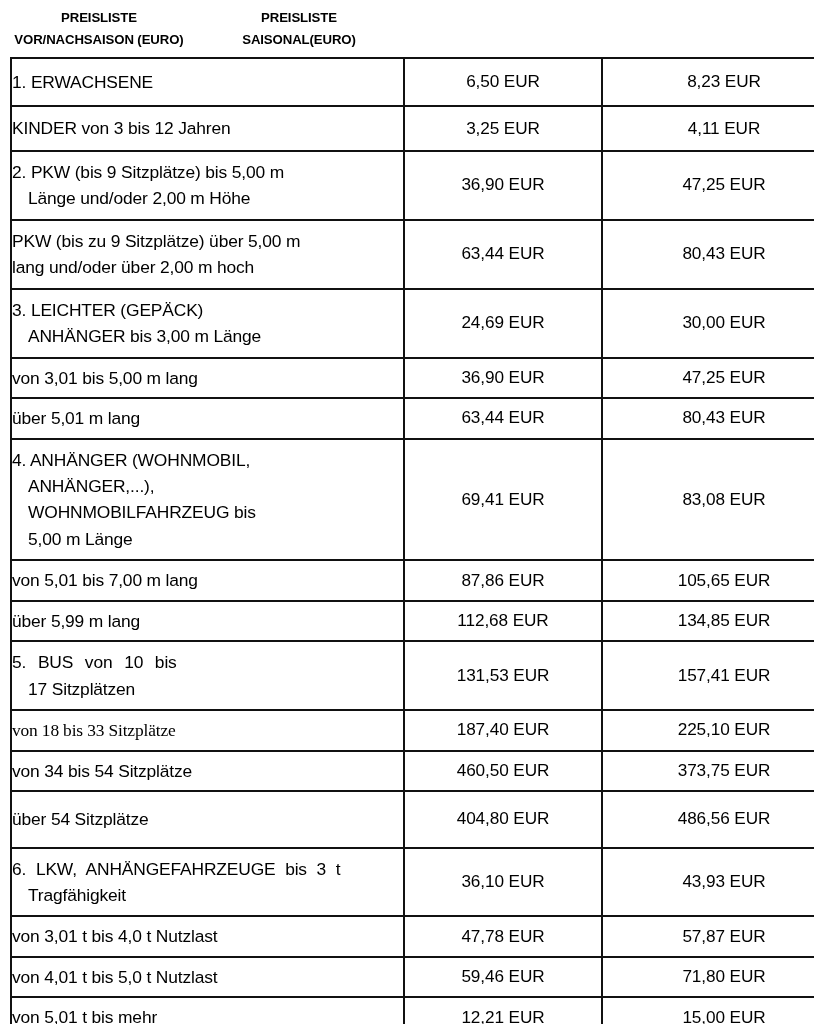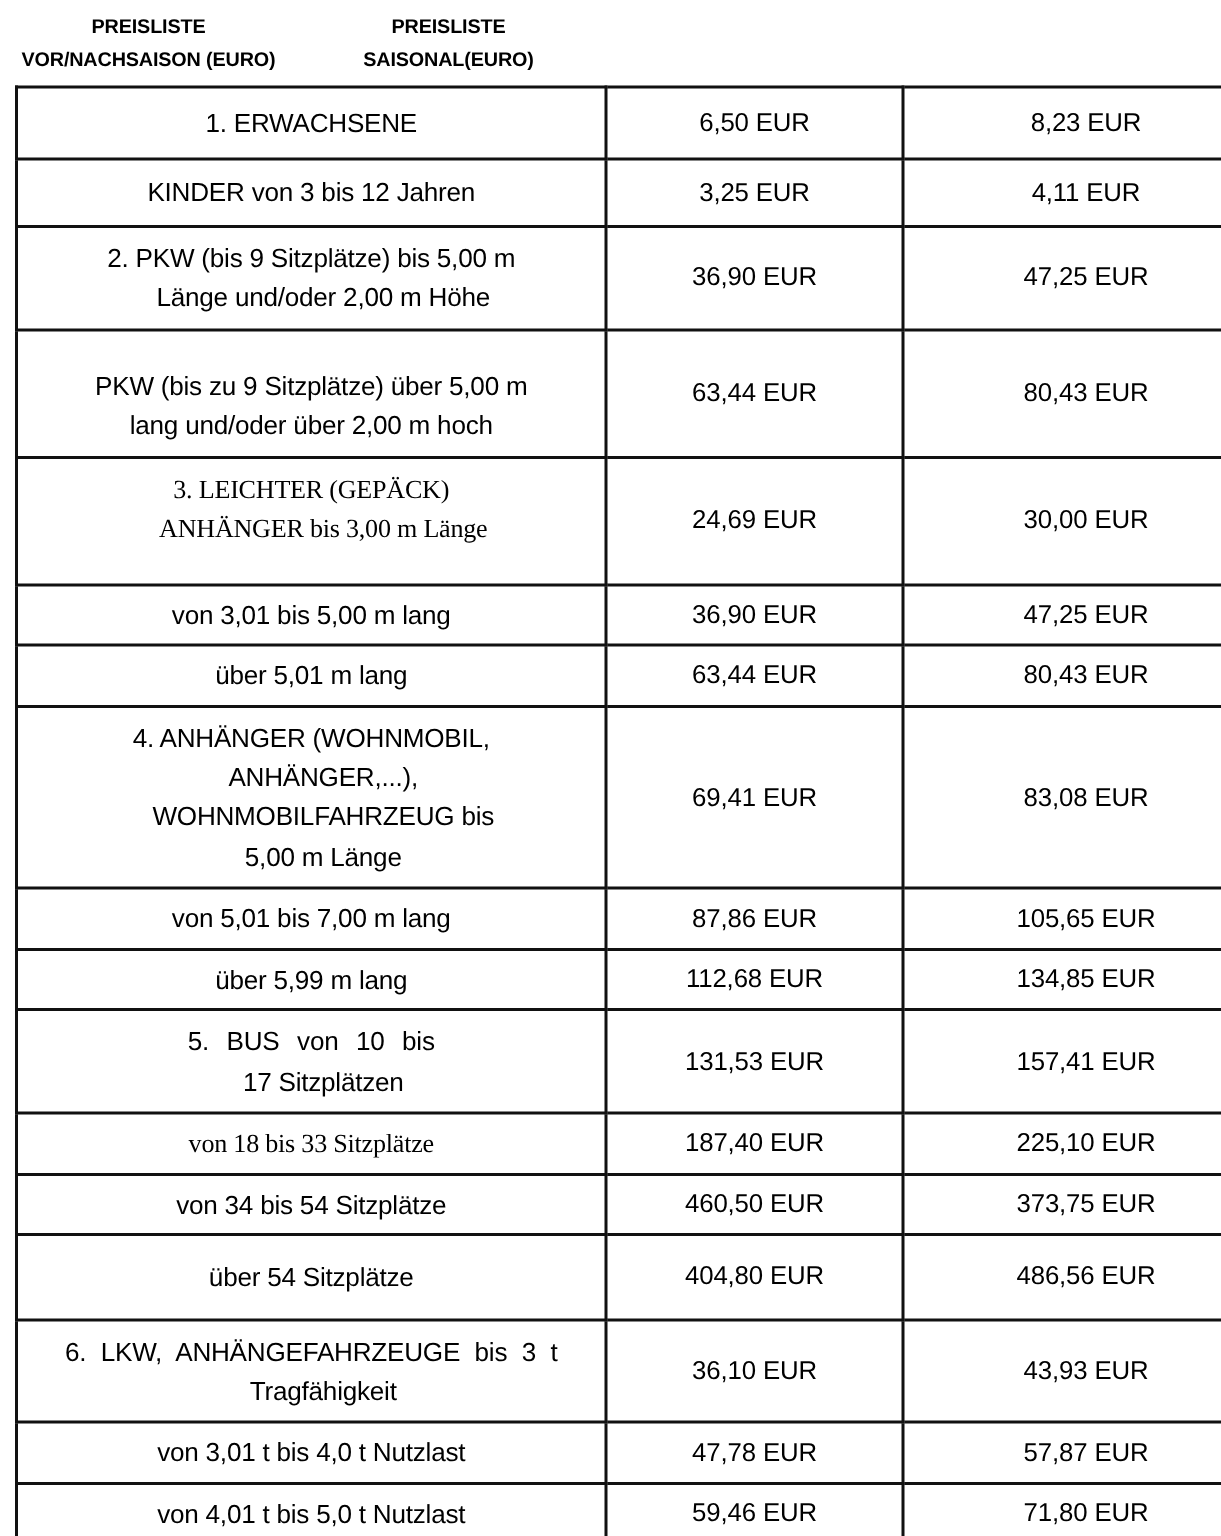--- a/index.html
+++ b/index.html
@@ -70,21 +70,20 @@
     left: 10px;
     top: 57px;
     width: 793px;
     border-collapse: collapse;
     table-layout: fixed;
   }
   .price-table td {
     border: 2.1px solid #111111;
     padding: 0;
     vertical-align: middle;
-    text-align: center;
   }
   .c-label {
     width: 393px;
     font-size: 17.4px;
     line-height: 1.52;
     padding: 4px 6px 4px 16px;
     letter-spacing: -0.15px;
   }
   .c-price {
     width: 198px;
@@ -141,29 +140,29 @@
         </tr>
         <tr>
           <td class="c-label ind0" style="padding-top: 7px; padding-bottom: 7px;">
             <span class="line2">2. PKW (bis 9 Sitzplätze) bis 5,00 m</span>
             <span class="line2" style="padding-left: 16px;">Länge und/oder 2,00 m Höhe</span>
           </td>
           <td class="c-price">36,90 EUR</td>
           <td class="c-price last">47,25 EUR</td>
         </tr>
         <tr>
-          <td class="c-label ind1" style="padding-top: 23px; padding-bottom: 7px; margin-top: 27px;">
+          <td class="c-label ind1" style="padding-top: 7px; padding-bottom: 7px; margin-top: 27px;">
             <span class="line2">PKW (bis zu 9 Sitzplätze) über 5,00 m</span>
             <span class="line2">lang und/oder über 2,00 m hoch</span>
           </td>
           <td class="c-price">63,44 EUR</td>
           <td class="c-price last">80,43 EUR</td>
         </tr>
         <tr>
-          <td class="c-label ind0" style="padding-top: 7px; padding-bottom: 23px; font-family: Liberation Serif, serif;">
+          <td class="c-label ind0" style="padding-top: 7px; padding-bottom: 7px;">
             <span class="line2">3. LEICHTER (GEPÄCK)</span>
             <span class="line2" style="padding-left: 16px;">ANHÄNGER bis 3,00 m Länge</span>
           </td>
           <td class="c-price">24,69 EUR</td>
           <td class="c-price last">30,00 EUR</td>
         </tr>
         <tr>
           <td class="c-label ind1" style="padding-top: 6px; padding-bottom: 6px;">
             <span class="line2">von 3,01 bis 5,00 m lang</span>
           </td>

